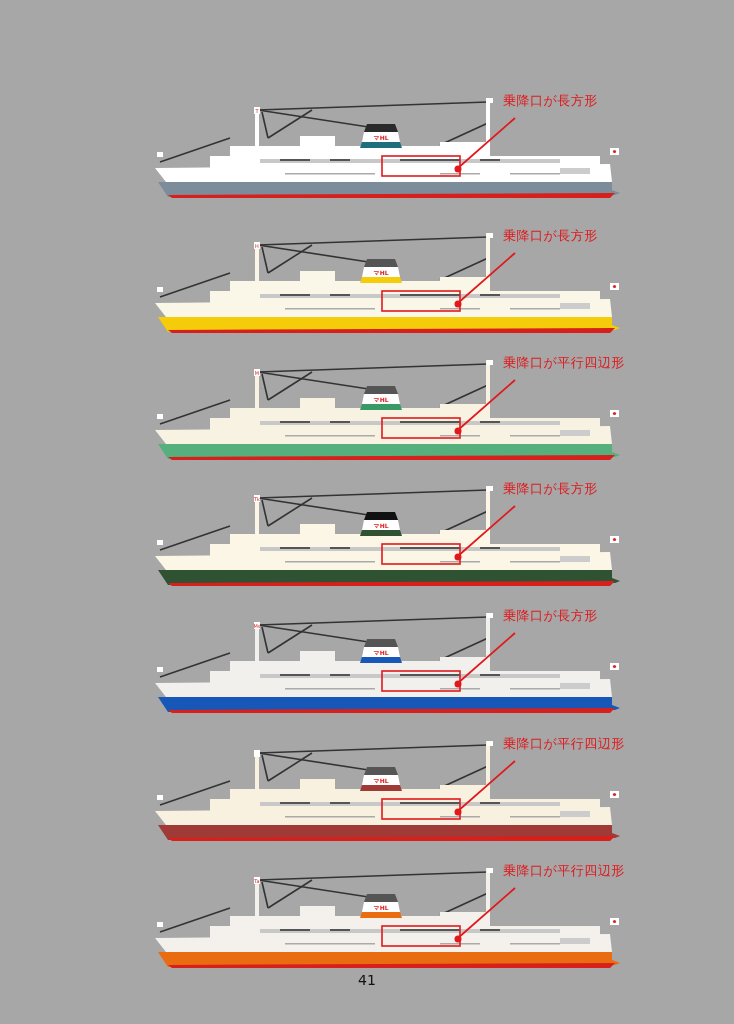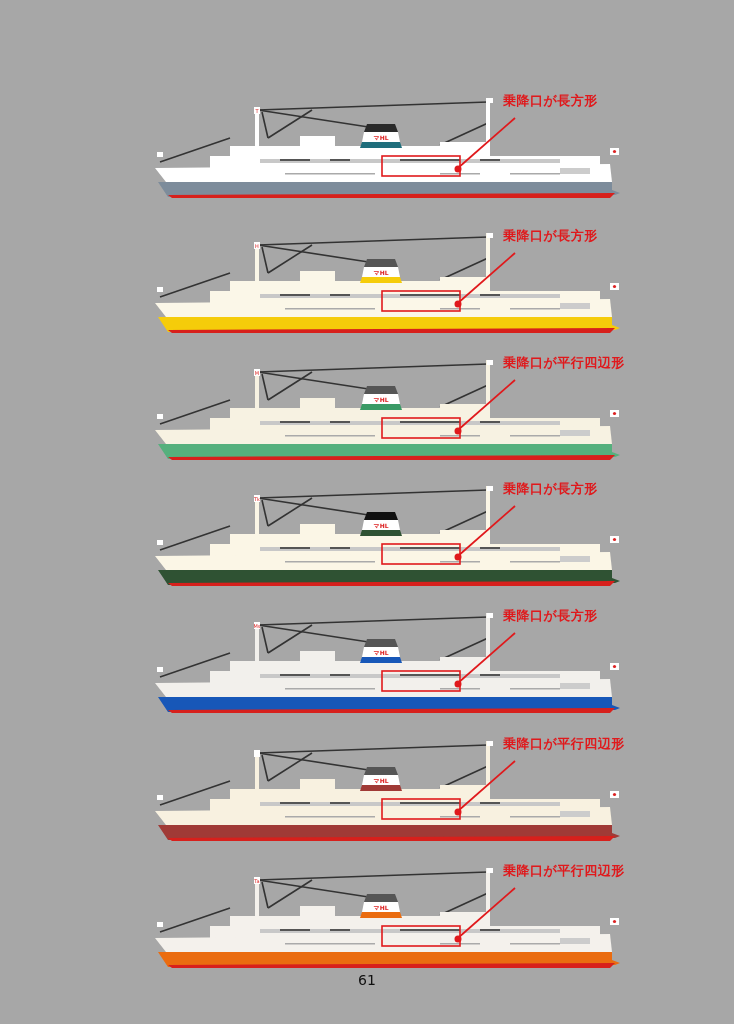--- a/index.html
+++ b/index.html
@@ -1,19 +1,19 @@
 <!DOCTYPE html>
 <html><head>
 <meta charset="utf-8">
 <style>
   html,body{margin:0;padding:0;}
   body{width:734px;height:1024px;background:#a7a7a7;position:relative;overflow:hidden;font-family:"DejaVu Sans",sans-serif;}
   .ship{position:absolute;left:150px;width:490px;height:120px;}
   .ship svg{position:absolute;left:0;top:0;}
-  .label{position:absolute;left:353px;top:2px;color:#e0191c;font-size:13px;font-weight:bold;white-space:nowrap;letter-spacing:0.5px;}
+  .label{position:absolute;left:353px;top:2px;color:#e0191c;font-size:13px;font-weight:normal;white-space:nowrap;letter-spacing:0.5px;}
   .page-number{position:absolute;left:0;width:734px;top:972px;text-align:center;font-size:14px;color:#111;}
 </style>
 </head>
 <body>
 
 <div id="ships">
     <div class="ship" style="top: 90px;">
   <svg width="490" height="120" viewBox="0 0 490 120">
 
     <g stroke="#333" stroke-width="1.6" fill="none">
@@ -414,13 +414,13 @@
     <circle cx="464.5" cy="61.5" r="1.6" fill="#d22"></circle>
 
     <rect x="232" y="66" width="78" height="20" fill="none" stroke="#e0191c" stroke-width="1.6"></rect>
     <line x1="308" y1="78" x2="365" y2="28" stroke="#e0191c" stroke-width="1.8"></line>
     <circle cx="308" cy="79" r="3.5" fill="#e0191c"></circle>
   </svg>
   <div class="label">乗降口が平行四辺形</div>
     </div>
   </div>
 
-<div class="page-number">61</div>
+<div class="page-number">41</div>
 
 </body></html>

